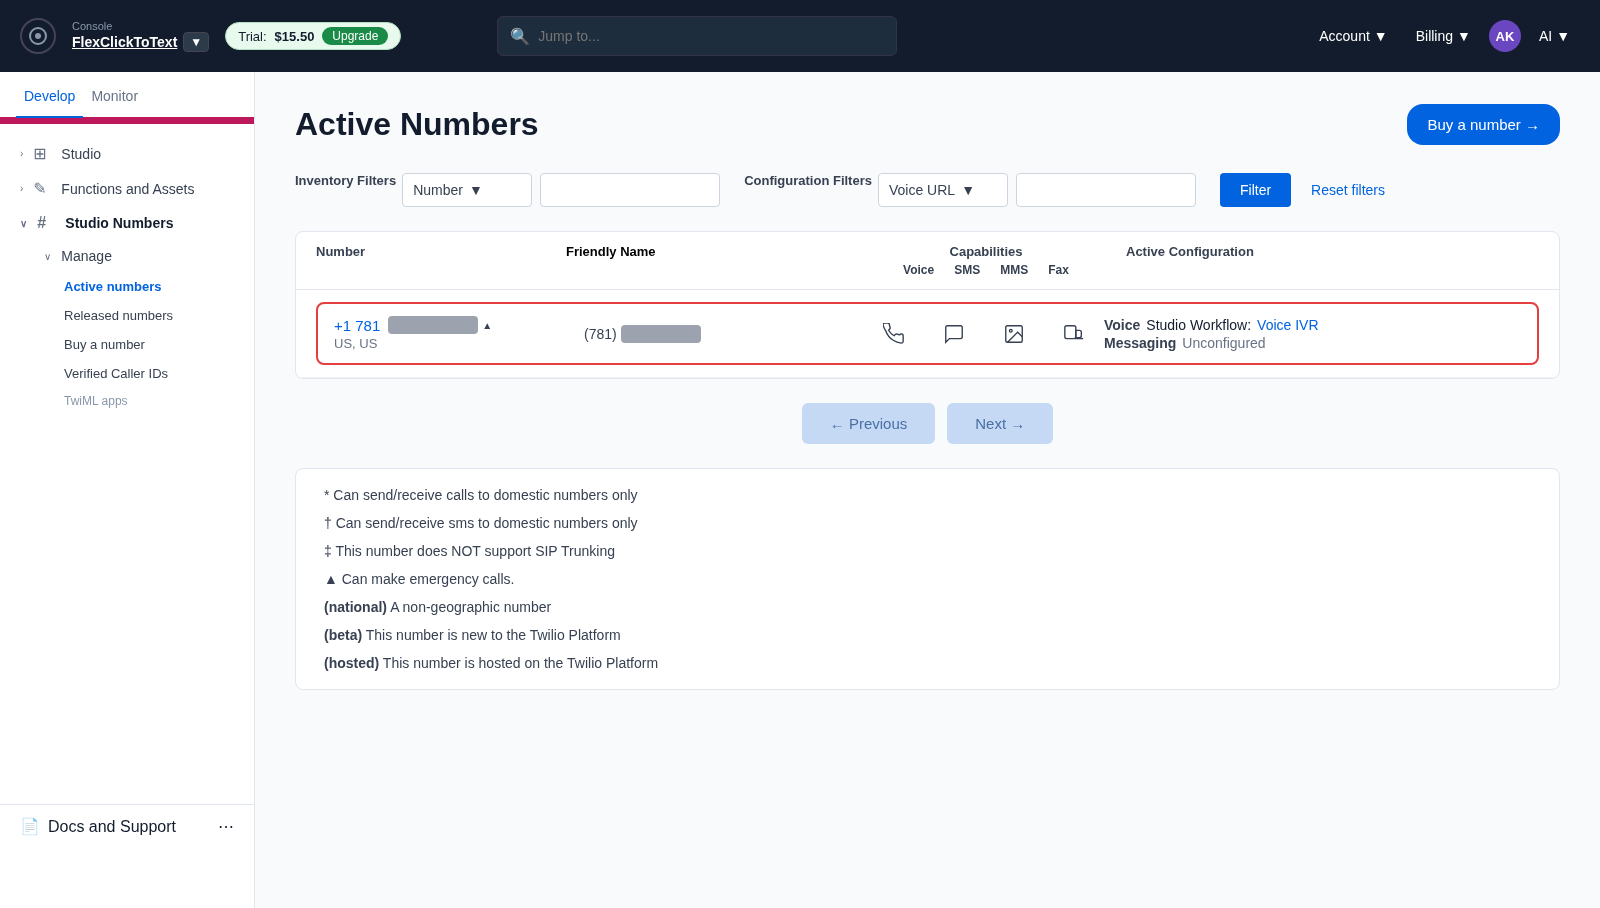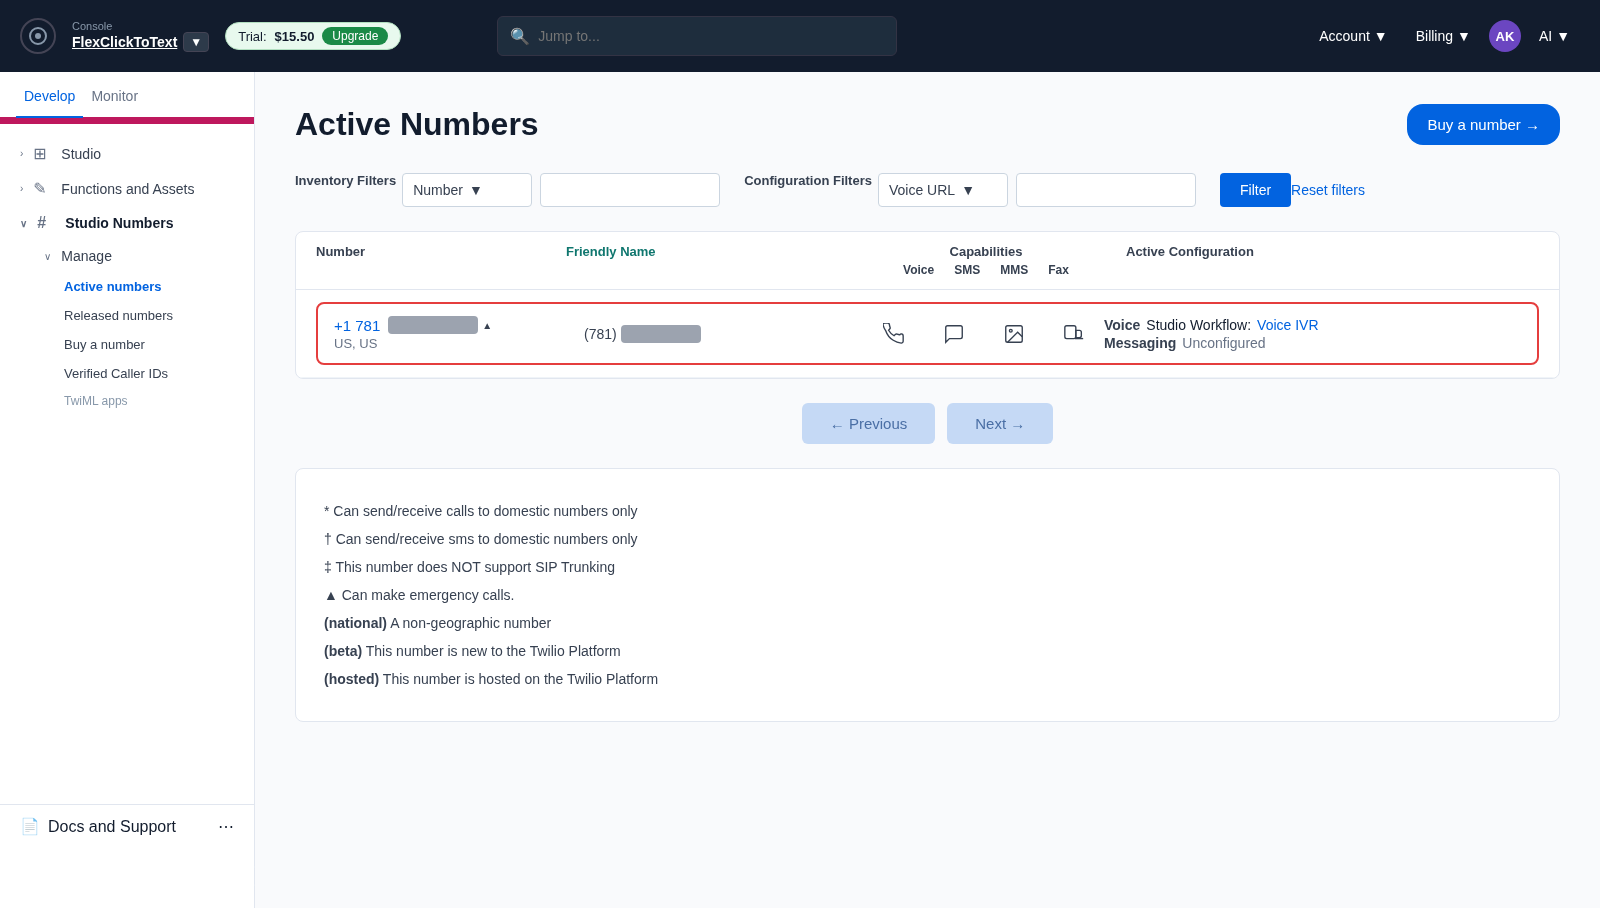--- a/index.html
+++ b/index.html
@@ -165,21 +165,21 @@
       display: flex; align-items: center; gap: 6px;
       border: 1px solid #cbd5e0; border-radius: 4px;
       padding: 8px 10px; background: #fff; font-size: 14px; color: #374151;
       cursor: pointer; min-width: 130px;
     }
     .filter-input {
       border: 1px solid #cbd5e0; border-radius: 4px;
       padding: 8px 10px; background: #fff; font-size: 14px; width: 180px;
       outline: none;
     }
-    .filter-actions { display: flex; gap: 0; align-items: center; }
+    .filter-actions { display: flex; gap: 20px; align-items: center; }
     .btn-filter {
       background: #0263e0; color: #fff;
       border: none; border-radius: 4px;
       padding: 9px 20px; font-size: 14px; font-weight: 500; cursor: pointer;
     }
     .btn-reset { font-size: 14px; color: #0263e0; cursor: pointer; background: none; border: none; }
 
     
     .table-container {
       background: #fff; border: 1px solid #e1e6ef; border-radius: 8px;
@@ -225,21 +225,21 @@
     .btn-page {
       background: #c5d9f5; color: #4a6fa5;
       border: none; border-radius: 6px;
       padding: 12px 28px; font-size: 15px; font-weight: 500;
       cursor: pointer; display: flex; align-items: center; gap: 8px;
     }
 
     
     .legend {
       background: #fff; border: 1px solid #e1e6ef; border-radius: 8px;
-      padding: 28px 28px; font-size: 14px; color: #374151; line-height: 2;
+      padding: 12px 28px; font-size: 14px; color: #374151; line-height: 2;
     }
     .legend strong { font-weight: 700; }
 
     
     .tri { font-size: 10px; color: #374151; }
   </style>
 </head>
 <body>
 
 <nav class="topnav">
@@ -361,21 +361,21 @@
       <div class="filter-actions">
         <button class="btn-filter">Filter</button>
         <button class="btn-reset">Reset filters</button>
       </div>
     </div>
 
     <div class="table-container">
 
       <div style="display:grid; grid-template-columns: 250px 280px 280px 1fr; padding: 12px 20px; border-bottom: 1px solid #e1e6ef;">
         <div style="font-size:13px;font-weight:600;color:#374151;">Number</div>
-        <div style="font-size:13px;font-weight:600;color:#0f766e;">Friendly Name</div>
+        <div style="font-size:13px;font-weight:600;color:#000000;">Friendly Name</div>
         <div>
           <div style="font-size:13px;font-weight:600;color:#374151;text-align:center;">Capabilities</div>
           <div style="display:flex;gap:20px;justify-content:center;margin-top:4px;">
             <span style="font-size:12px;font-weight:600;color:#374151;">Voice</span>
             <span style="font-size:12px;font-weight:600;color:#374151;">SMS</span>
             <span style="font-size:12px;font-weight:600;color:#374151;">MMS</span>
             <span style="font-size:12px;font-weight:600;color:#374151;">Fax</span>
           </div>
         </div>
         <div style="font-size:13px;font-weight:600;color:#374151;">Active Configuration</div>

